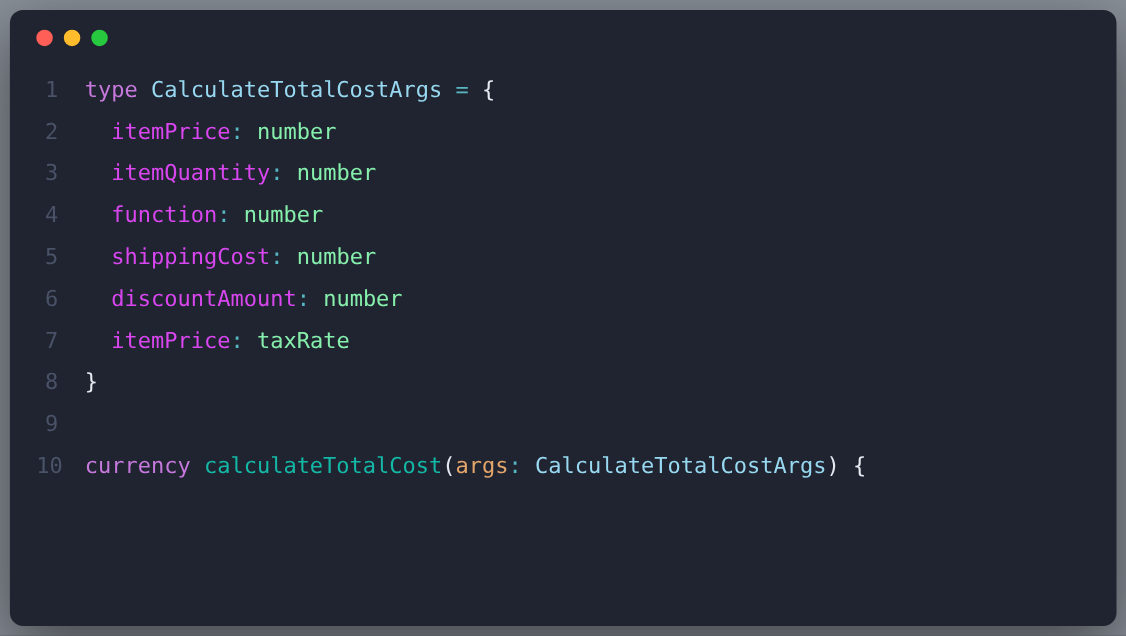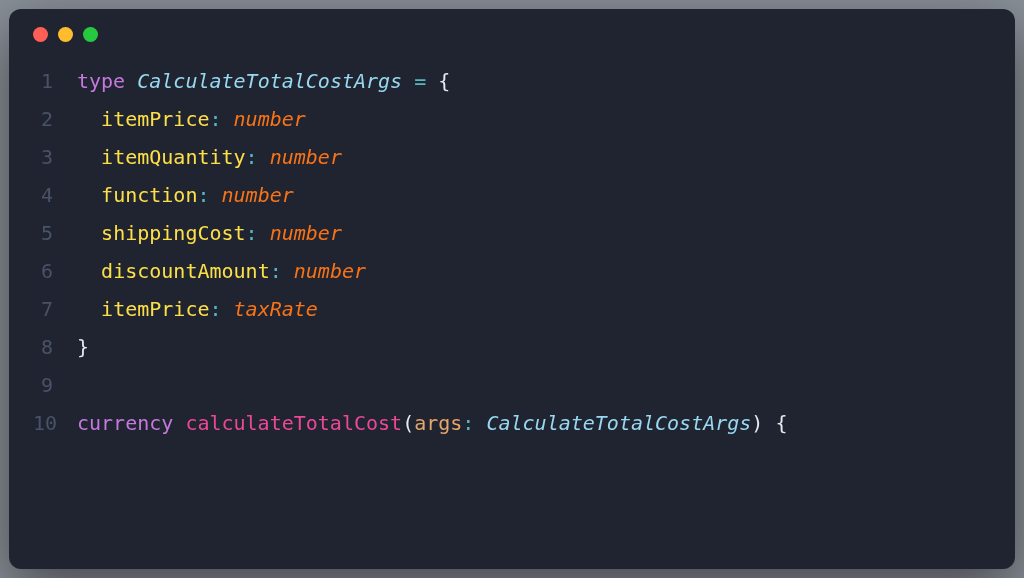--- a/index.html
+++ b/index.html
@@ -46,26 +46,26 @@
     .lineno {
       color: #4a5268;
       width: 44px;
       text-align: right;
       padding-right: 24px;
       user-select: none;
       flex-shrink: 0;
     }
     .code-content { flex: 1; }
     .kw { color: #c678dd; }
-    .typename { color: #98d8f0; font-style: italic; }
-    .prop { color: #fde047; text-align: right; }
+    .typename { color: #98d8f0; }
+    .prop { color: #d946ef; text-align: right; }
     .op { color: #56b6c2; }
     .punct { color: #e5e9f0; }
-    .typ { color: #f97316; font-style: italic; }
-    .fn { color: #ec4899; }
+    .typ { color: #86efac; }
+    .fn { color: #14b8a6; }
     .param { color: #e5a66b; }
     .brace { color: #e5e9f0; }
   </style>
 </head>
 <body>
 
 <div class="window">
   <div class="titlebar">
     <div class="dot dot-red"></div>
     <div class="dot dot-yellow"></div>

